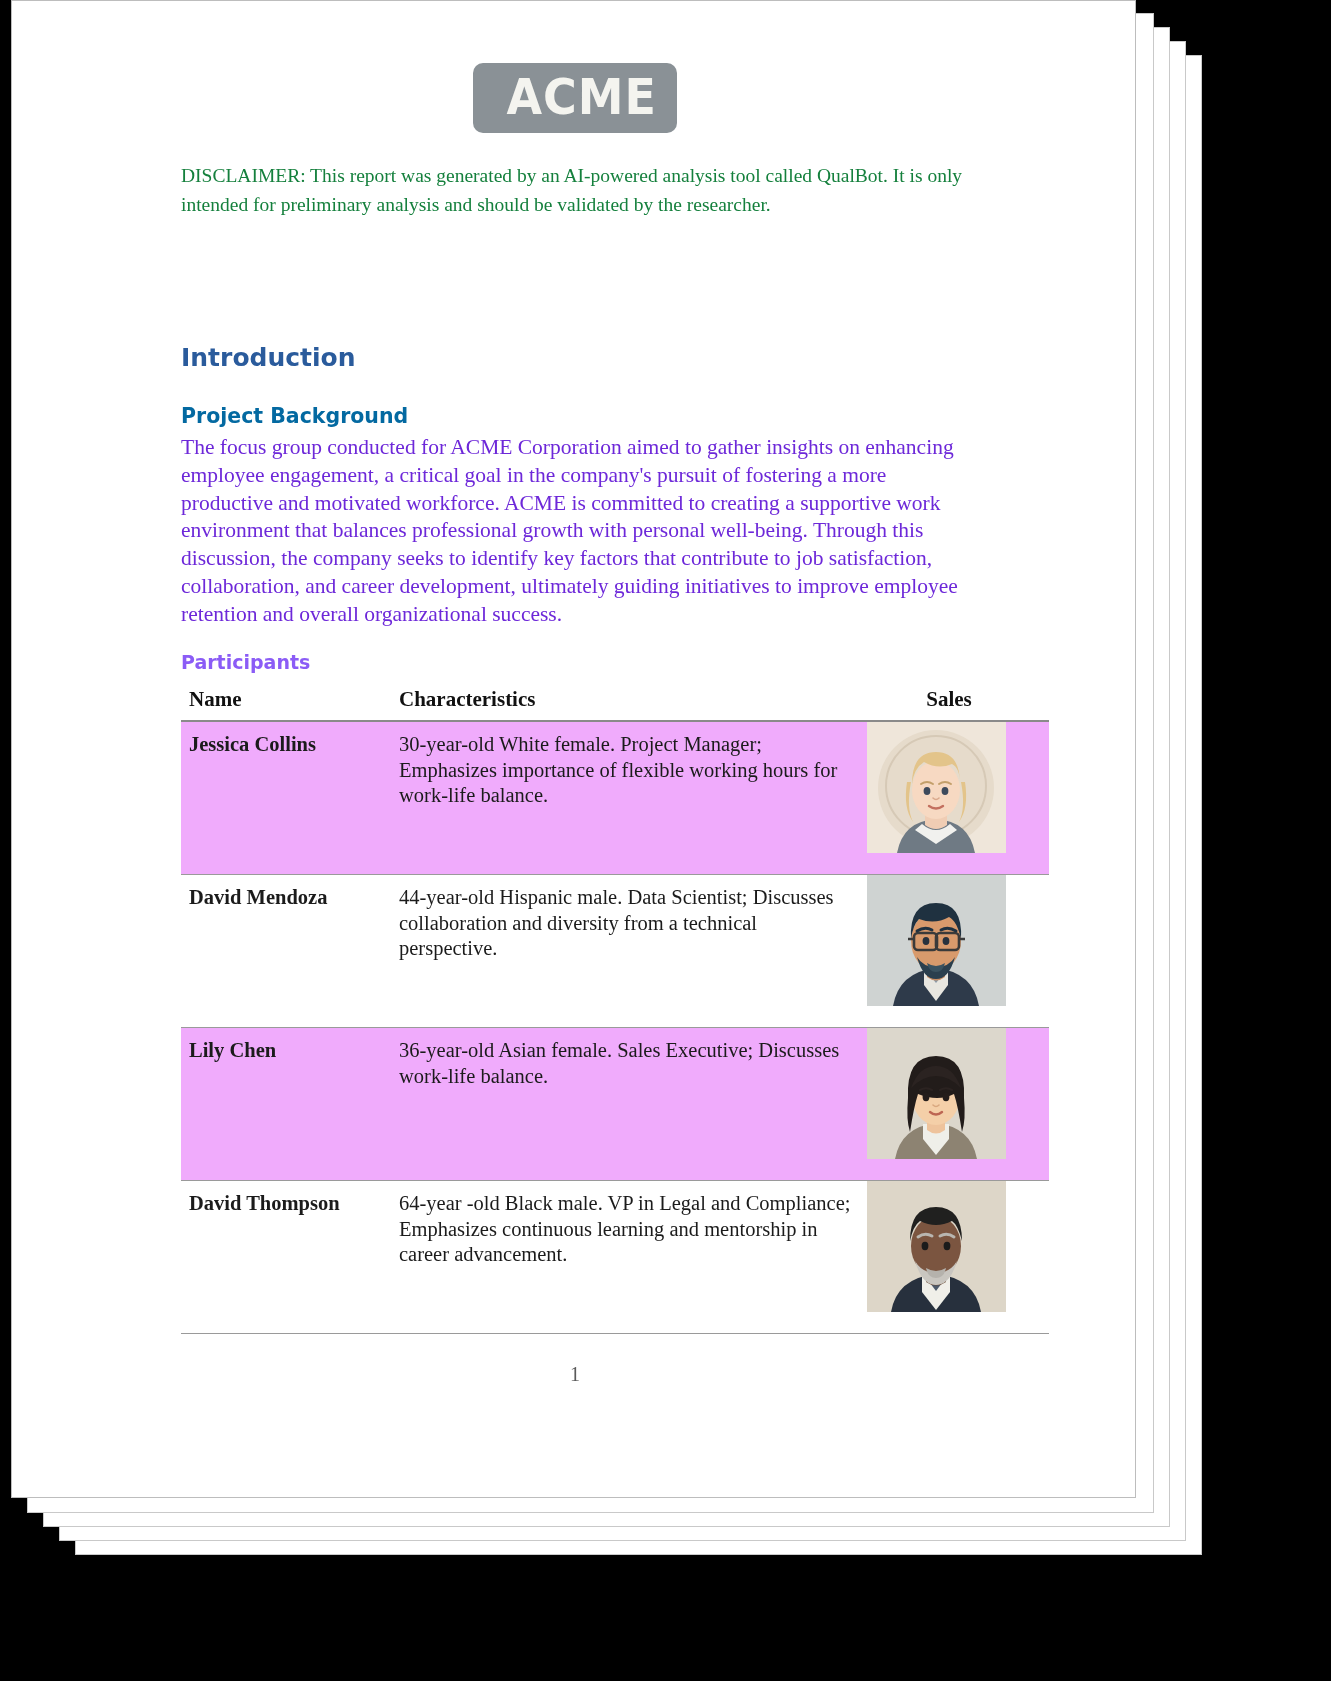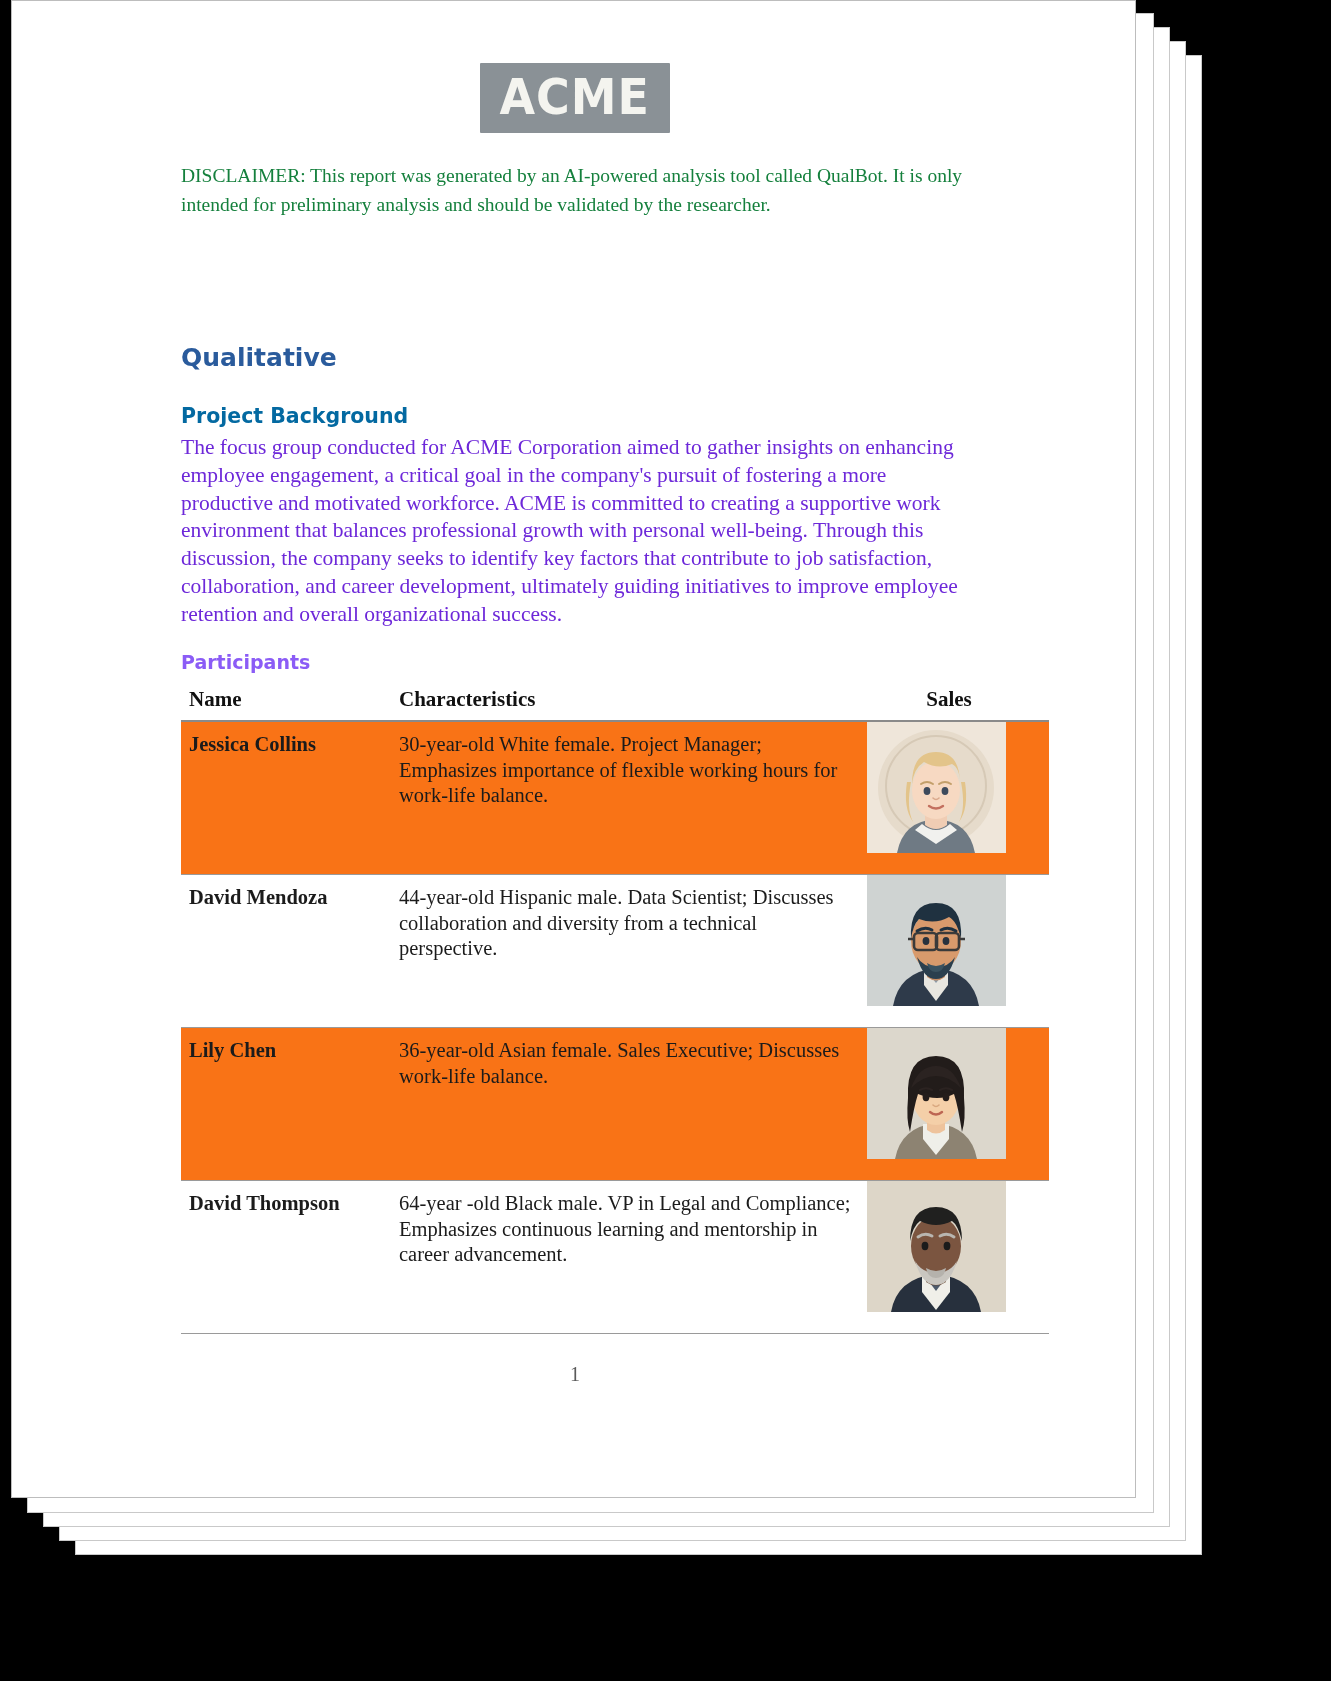--- a/index.html
+++ b/index.html
@@ -49,22 +49,22 @@
   .logo-wrap {
     position: absolute;
     left: 0;
     top: 62px;
     width: 810px;
     text-align: center;
   }
   .logo-box {
     display: inline-block;
     background: #8a9196;
-    padding: 7px 13px 9px 13px;
-    border-radius: 1px;
+    padding: 7px 13px 9px 27px;
+    border-radius: 10px;
   }
   .logo-text {
     font-family: "DejaVu Sans", sans-serif;
     font-weight: bold;
     font-size: 50px;
     line-height: 54px;
     letter-spacing: 1px;
     color: #f4f4ef;
     display: block;
     transform: scaleX(0.92);
@@ -158,21 +158,21 @@
   .ptable th.col-avatar { text-align: center; padding-right: 26px; }
   .ptable td {
     font-size: 20.5px;
     line-height: 25.5px;
     color: #1b1b1b;
     vertical-align: top;
     padding: 10px 8px 12px 8px;
     border-bottom: 1px solid #9a9a9a;
   }
   .ptable td.name-cell { font-weight: bold; white-space: nowrap; }
-  .ptable tr.shaded td { background: #f97316; }
+  .ptable tr.shaded td { background: #f0abfc; }
   .ptable td.avatar-cell { padding: 0; }
   .col-name   { width: 196px; }
   .col-char   { width: 462px; }
   .col-avatar { width: 148px; }
 
   .row-1 td { height: 130px; }
   .row-2 td { height: 130px; }
   .row-3 td { height: 130px; }
   .row-4 td { height: 130px; }
 
@@ -211,21 +211,21 @@
 
     <div class="logo-wrap">
       <span class="logo-box">
         <span class="logo-text">ACME</span>
       </span>
     </div>
 
     <div class="disclaimer">DISCLAIMER: This report was generated by an AI-powered analysis tool called QualBot. It is only intended for preliminary analysis and should be validated by the researcher.</div>
 
 
-    <div class="h1">Qualitative</div>
+    <div class="h1">Introduction</div>
     <div class="h2-bg">Project Background</div>
     <div class="body-para">The focus group conducted for ACME Corporation aimed to gather insights on enhancing employee engagement, a critical goal in the company's pursuit of fostering a more productive and motivated workforce. ACME is committed to creating a supportive work environment that balances professional growth with personal well-being. Through this discussion, the company seeks to identify key factors that contribute to job satisfaction, collaboration, and career development, ultimately guiding initiatives to improve employee retention and overall organizational success.</div>
 
     <div class="h2-part">Participants</div>
 
     <table class="ptable">
       <thead>
         <tr>
           <th class="col-name">Name</th>
           <th class="col-char">Characteristics</th>

